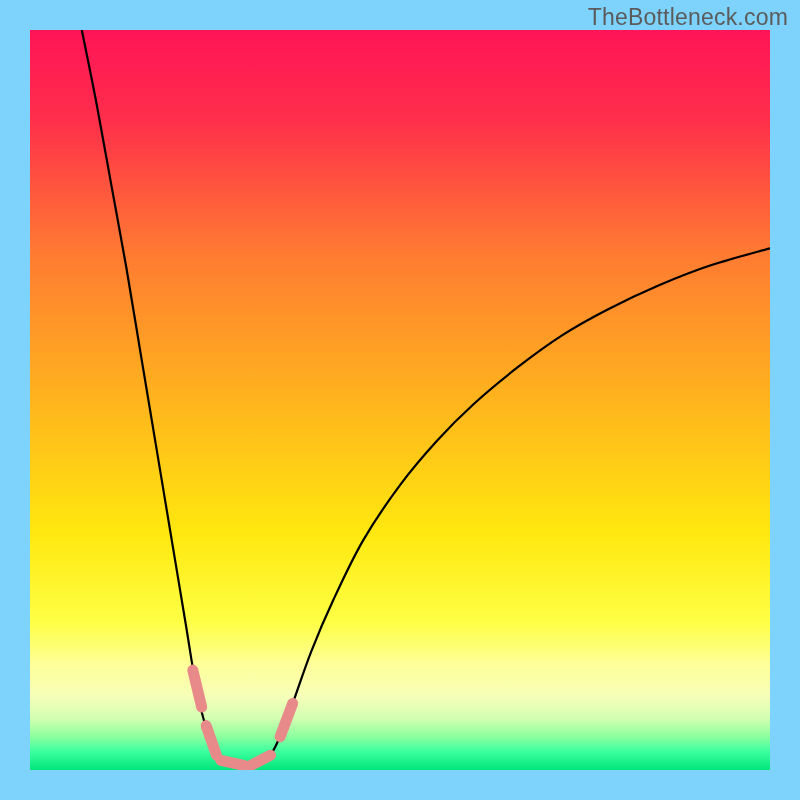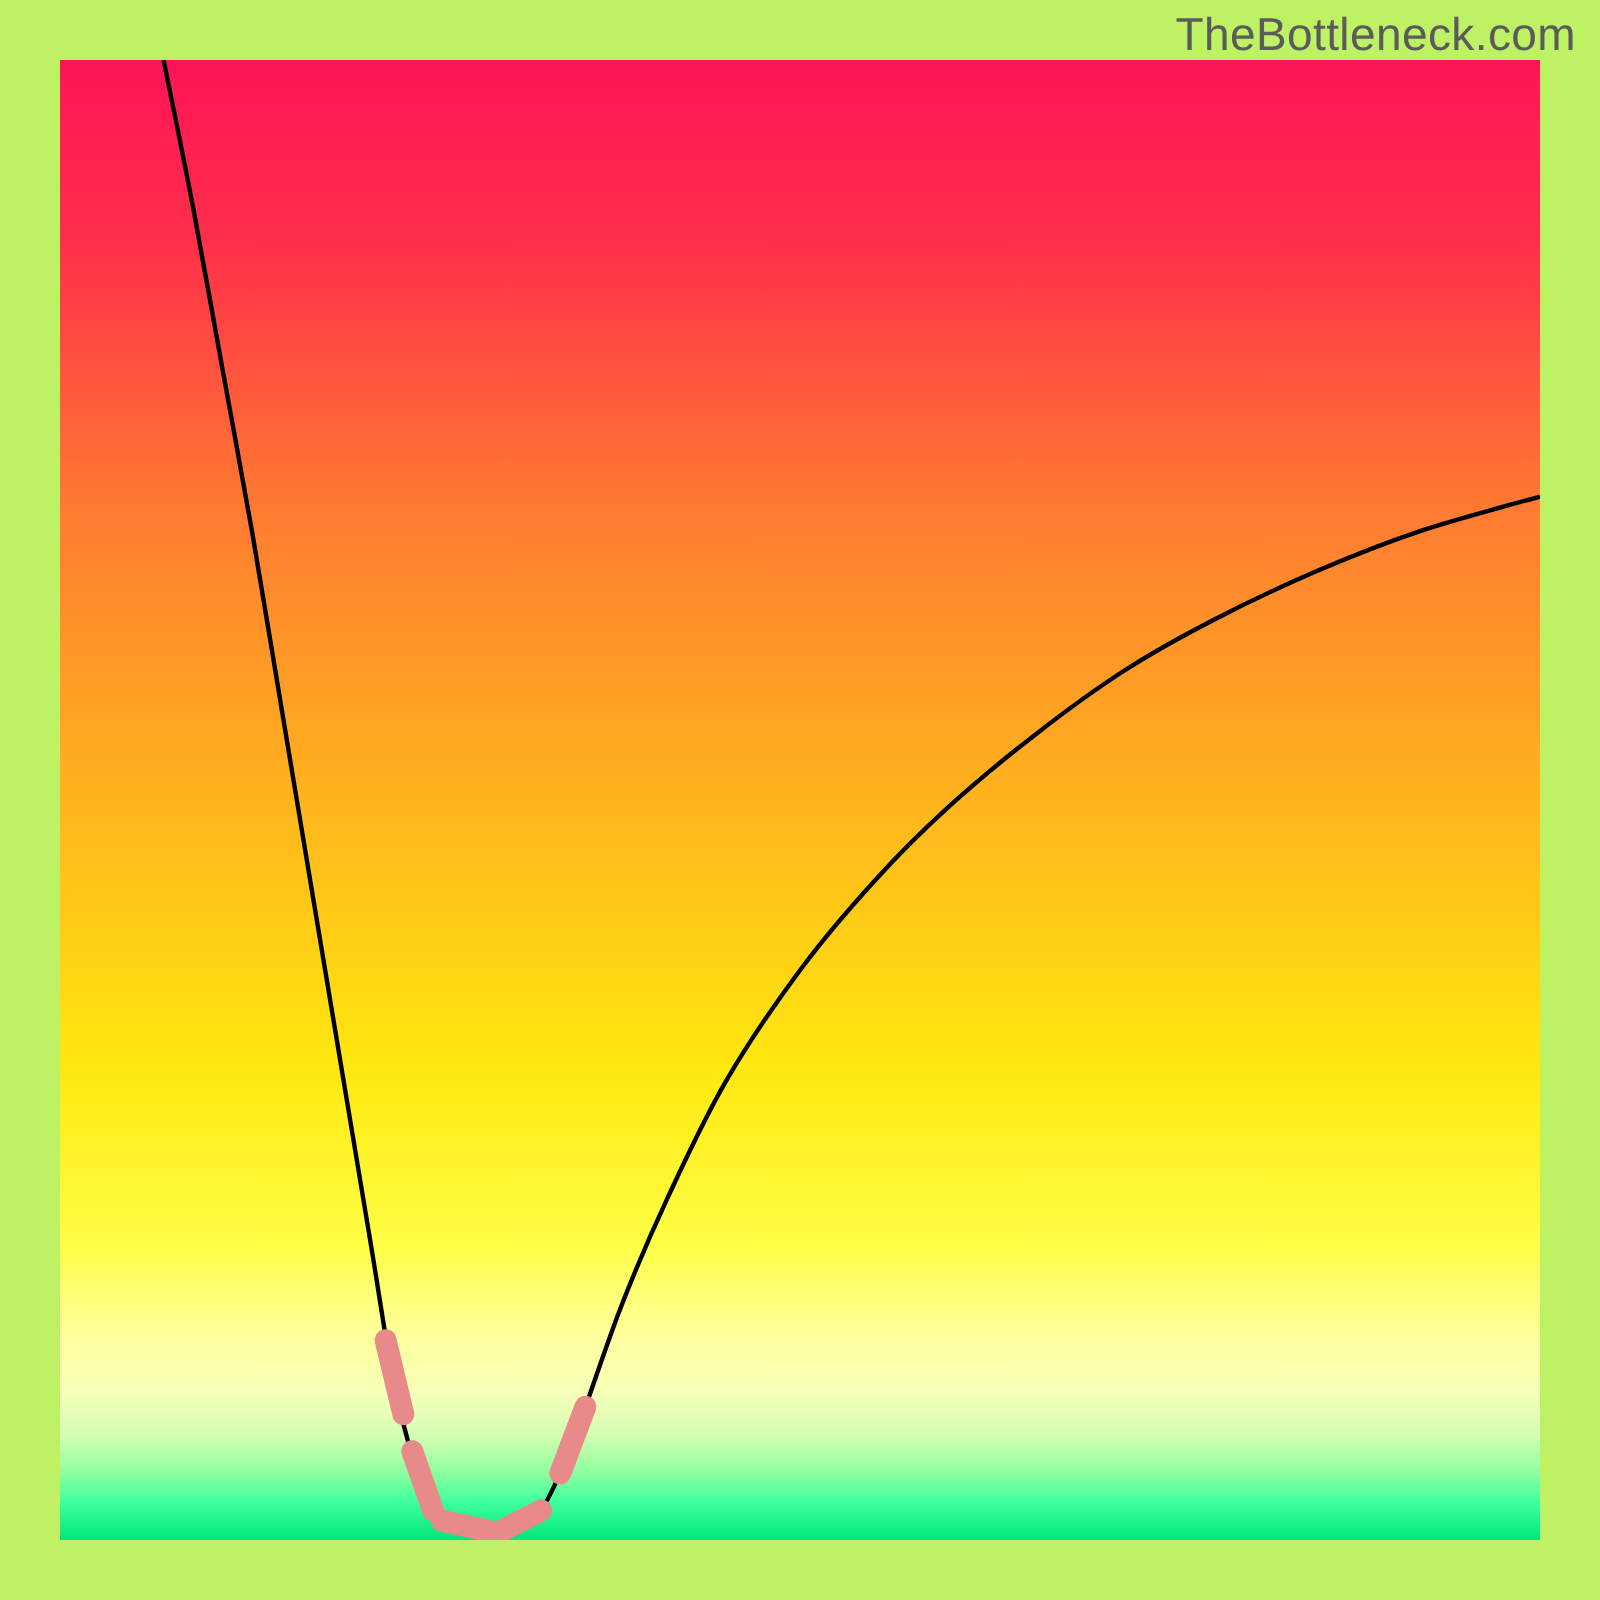--- a/index.html
+++ b/index.html
@@ -10,21 +10,21 @@
     overflow: hidden;
     background: #000000;
     font-family: Arial, Helvetica, sans-serif;
   }
   .frame {
     position: absolute;
     left: 0;
     top: 0;
     width: 800px;
     height: 800px;
-    background: #bef264;
+    background: #7dd3fc;
   }
   .watermark {
     position: absolute;
     top: 4px;
     right: 12px;
     color: #5b5b5b;
     font-size: 23px;
     font-weight: 500;
     letter-spacing: 0.2px;
   }

